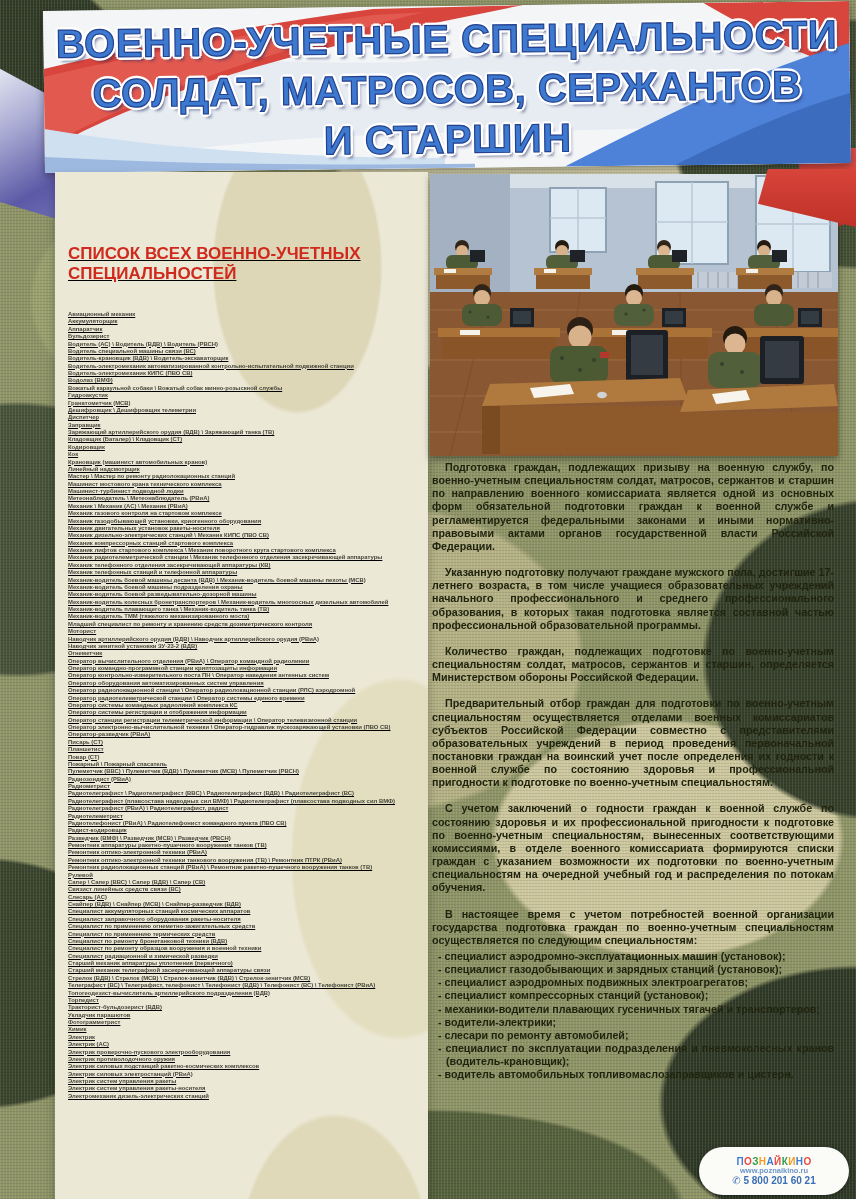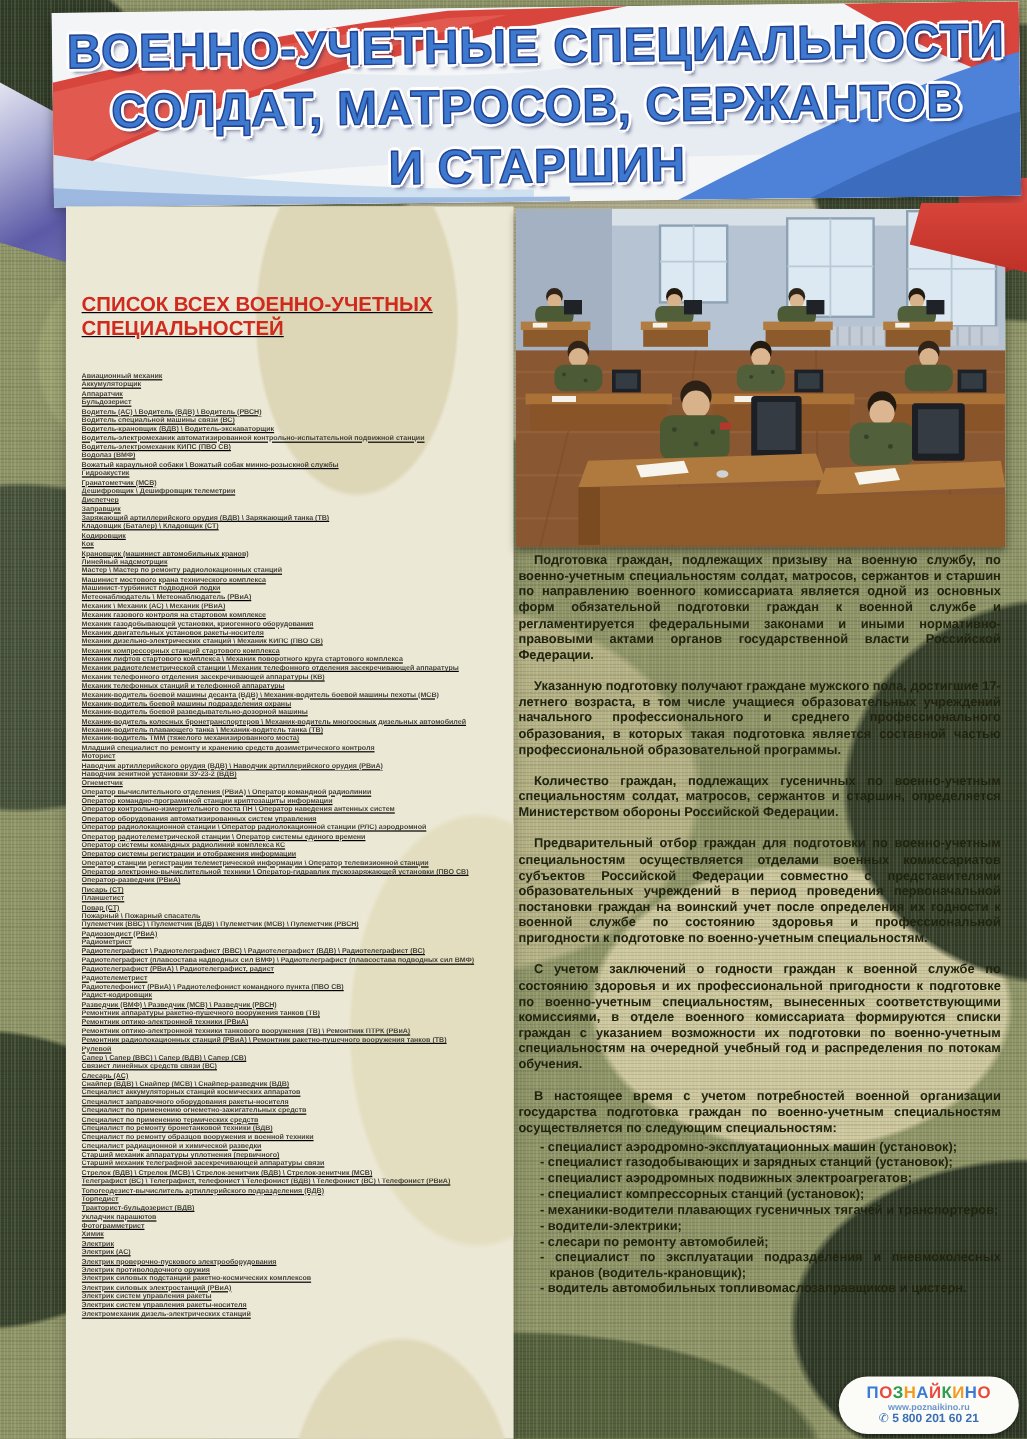--- a/index.html
+++ b/index.html
@@ -57,26 +57,26 @@
   .spec-list{margin-top:27px}
   .spec-item{font-size:5.9px;line-height:7.38px;font-weight:bold;color:#45453a;white-space:nowrap;overflow:hidden}
   
   .photo{position:absolute;left:430px;top:174px;width:408px;height:282px;z-index:4;
     box-shadow:0 3px 7px rgba(0,0,0,.4);overflow:hidden}
   
   .article{position:absolute;left:432px;top:461px;width:402px;height:698px;z-index:3;overflow:hidden;
     color:#20240f;font-weight:bold;font-size:10.7px;line-height:13.15px;text-align:justify}
   .para{text-indent:13px;margin-bottom:13px}
   .para:last-child{margin-bottom:3px}
-  .bullet{padding-left:26px;text-indent:-8px}
+  .bullet{padding-left:14px;text-indent:-8px}
   
   .logo{position:absolute;left:699px;top:1147px;width:150px;height:48px;z-index:6;
     background:#fbfbf7;border-radius:24px;box-shadow:0 1px 4px rgba(0,0,0,.45);
     display:flex;flex-direction:column;align-items:center;justify-content:center;line-height:1.12}
-  .logo-name{font-size:14px;font-weight:bold;letter-spacing:.4px;text-shadow:0 1px 0 #fff}
+  .logo-name{font-size:10px;font-weight:bold;letter-spacing:.4px;text-shadow:0 1px 0 #fff}
   .logo-url{font-size:7.5px;color:#6b95cc;font-weight:bold}
   .logo-phone{font-size:10px;color:#3b6fb5;font-weight:bold}
   .logo-phone .ph-icon{font-weight:normal}
 </style>
 </head>
 <body>
 
 <div>
   <div class="camo"></div>
 
@@ -346,21 +346,21 @@
         <polygon points="282,220 316,216 320,226 286,230" fill="#f6f4ec"></polygon>
       </g>
     </svg>
   </div>
   <div class="photo-red-corner"></div>
 
   <div class="article">
     <div>
         <div class="para">Подготовка граждан, подлежащих призыву на военную службу, по военно-учетным специальностям солдат, матросов, сержантов и старшин по направлению военного комиссариата является одной из основных форм обязательной подготовки граждан к военной службе и регламентируется федеральными законами и иными нормативно-правовыми актами органов государственной власти Российской Федерации.</div>
         <div class="para">Указанную подготовку получают граждане мужского пола, достигшие 17-летнего возраста, в том числе учащиеся образовательных учреждений начального профессионального и среднего профессионального образования, в которых такая подготовка является составной частью профессиональной образовательной программы.</div>
-        <div class="para">Количество граждан, подлежащих гусеничных по военно-учетным специальностям солдат, матросов, сержантов и старшин, определяется Министерством обороны Российской Федерации.</div>
+        <div class="para">Количество граждан, подлежащих подготовке по военно-учетным специальностям солдат, матросов, сержантов и старшин, определяется Министерством обороны Российской Федерации.</div>
         <div class="para">Предварительный отбор граждан для подготовки по военно-учетным специальностям осуществляется отделами военных комиссариатов субъектов Российской Федерации совместно с представителями образовательных учреждений в период проведения первоначальной постановки граждан на воинский учет после определения их годности к военной службе по состоянию здоровья и профессиональной пригодности к подготовке по военно-учетным специальностям.</div>
         <div class="para">С учетом заключений о годности граждан к военной службе по состоянию здоровья и их профессиональной пригодности к подготовке по военно-учетным специальностям, вынесенных соответствующими комиссиями, в отделе военного комиссариата формируются списки граждан с указанием возможности их подготовки по военно-учетным специальностям на очередной учебный год и распределения по потокам обучения.</div>
         <div class="para">В настоящее время с учетом потребностей военной организации государства подготовка граждан по военно-учетным специальностям осуществляется по следующим специальностям:</div>
       </div>
     <div>
         <div class="bullet">- специалист аэродромно-эксплуатационных машин (установок);</div>
         <div class="bullet">- специалист газодобывающих и зарядных станций (установок);</div>
         <div class="bullet">- специалист аэродромных подвижных электроагрегатов;</div>
         <div class="bullet">- специалист компрессорных станций (установок);</div>
         <div class="bullet">- механики-водители плавающих гусеничных тягачей и транспортеров;</div>

